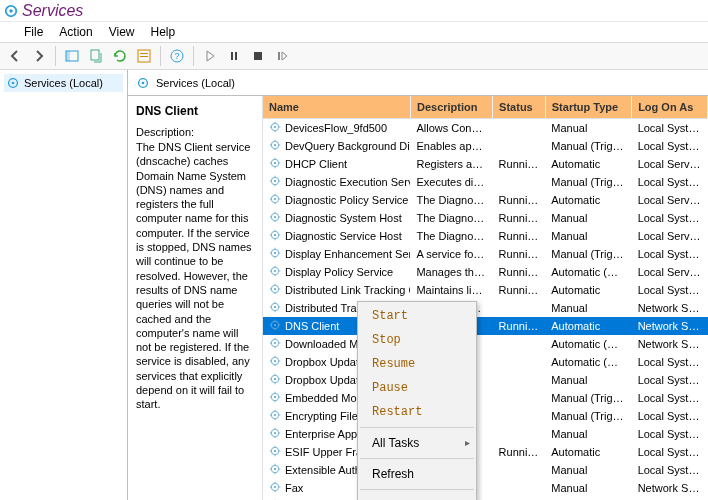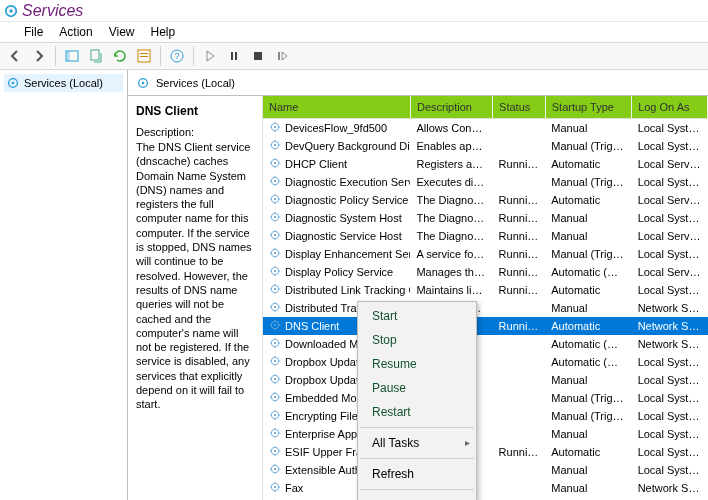--- a/index.html
+++ b/index.html
@@ -18,28 +18,28 @@
 .tree-item { display: flex; align-items: center; gap: 4px; padding: 2px; background: #e5f3ff; }
 .content { flex: 1; display: flex; flex-direction: column; overflow: hidden; }
 .content-hdr { height: 26px; display: flex; align-items: center; gap: 6px; padding: 0 8px; border-bottom: 1px solid #bdbdbd; background: #fff; }
 .content-body { flex: 1; display: flex; overflow: hidden; }
 .desc-pane { width: 135px; padding: 8px; border-right: 1px solid #e0e0e0; font-size: 11px; overflow: hidden; }
 .desc-title { font-weight: bold; margin-bottom: 8px; font-size: 12px; }
 .desc-label { margin-bottom: 2px; }
 .desc-text { line-height: 1.3; }
 .list { flex: 1; position: relative; overflow: hidden; }
 table { width: 100%; border-collapse: collapse; table-layout: fixed; }
-th { text-align: left; font-weight: normal; padding: 4px 6px; border-bottom: 1px solid #e0e0e0; border-right: 1px solid #f0f0f0; background: #84cc16; font-size: 11px; color: #333; height: 22px; position: sticky; top: 0; }
+th { text-align: left; font-weight: bold; padding: 4px 6px; border-bottom: 1px solid #e0e0e0; border-right: 1px solid #f0f0f0; background: #fdba74; font-size: 11px; color: #333; height: 22px; position: sticky; top: 0; }
 td { padding: 2px 6px; white-space: nowrap; overflow: hidden; text-overflow: ellipsis; font-size: 11px; height: 17px; vertical-align: middle; }
 tr.sel td { background: #0078d7; color: #fff; }
 .svc-name { display: flex; align-items: center; gap: 4px; }
 .gear { width: 12px; height: 12px; flex-shrink: 0; }
 .ctx { position: absolute; background: #f2f2f2; border: 1px solid #bdbdbd; box-shadow: 2px 2px 5px rgba(0,0,0,.25); width: 120px; z-index: 10; padding: 2px 0; }
 .ctx-item { padding: 5px 14px; font-size: 12px; position: relative; }
-.ctx-item.dis { color: #14532d; }
+.ctx-item.dis { color: #a16207; font-family: Liberation Mono, monospace; }
 .ctx-item.bold { font-weight: bold; color: #000; }
 .ctx-sep { height: 1px; background: #d0d0d0; margin: 3px 2px; }
 .ctx-item .arrow { position: absolute; right: 6px; top: 6px; font-size: 10px; color: #666; }
 .col-name { width: 140px; }
 .col-desc { width: 78px; }
 .col-stat { width: 50px; }
 .col-start { width: 82px; }
 .col-log { width: 72px; }
 </style>
 </head>

